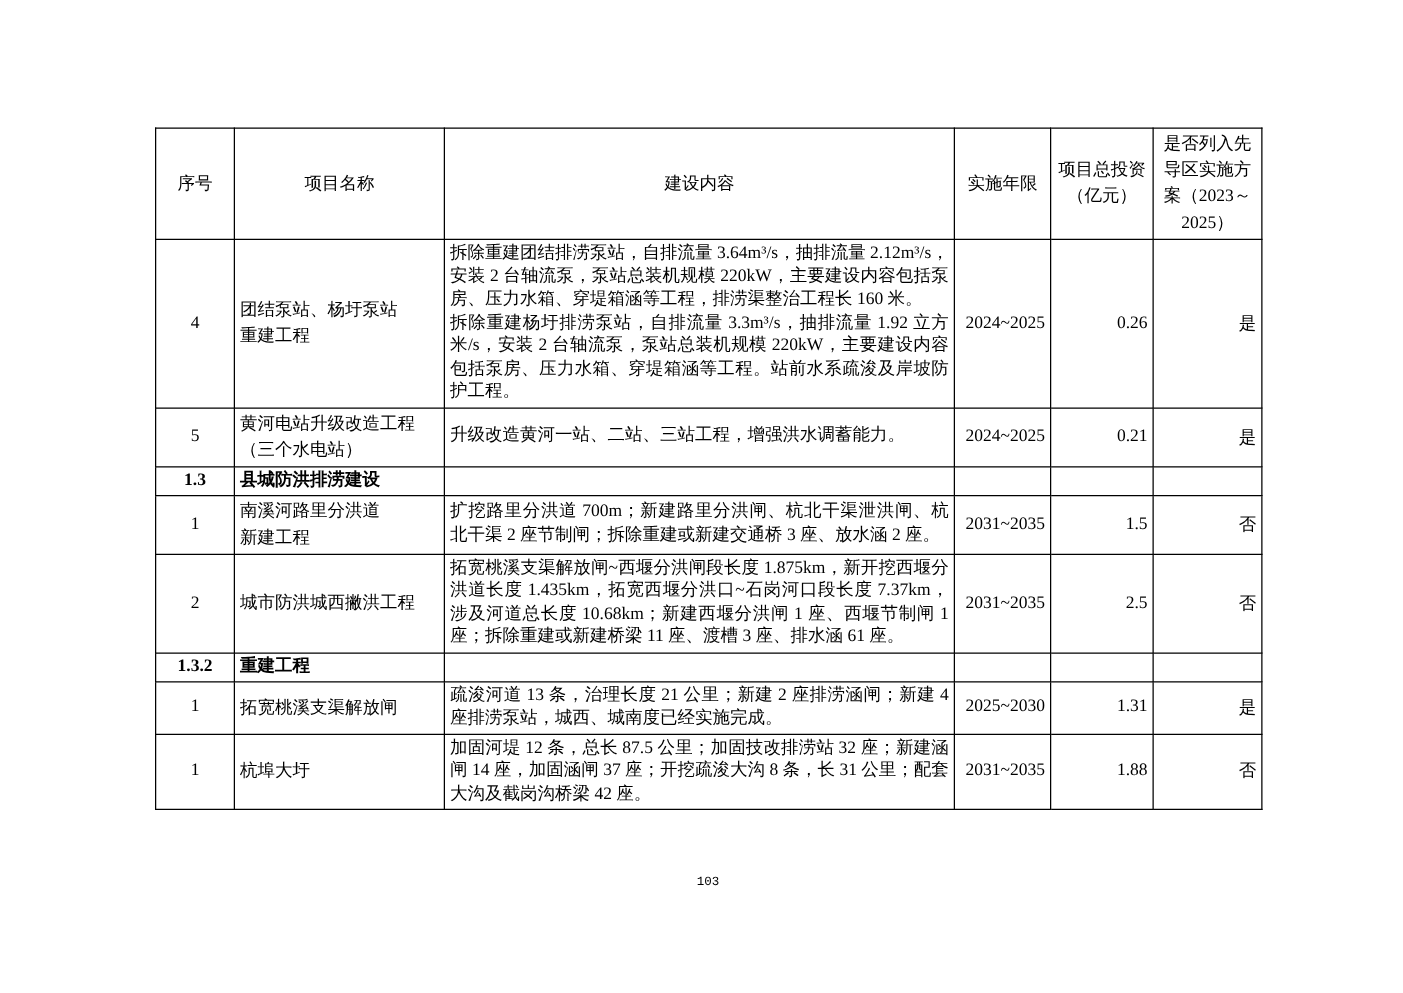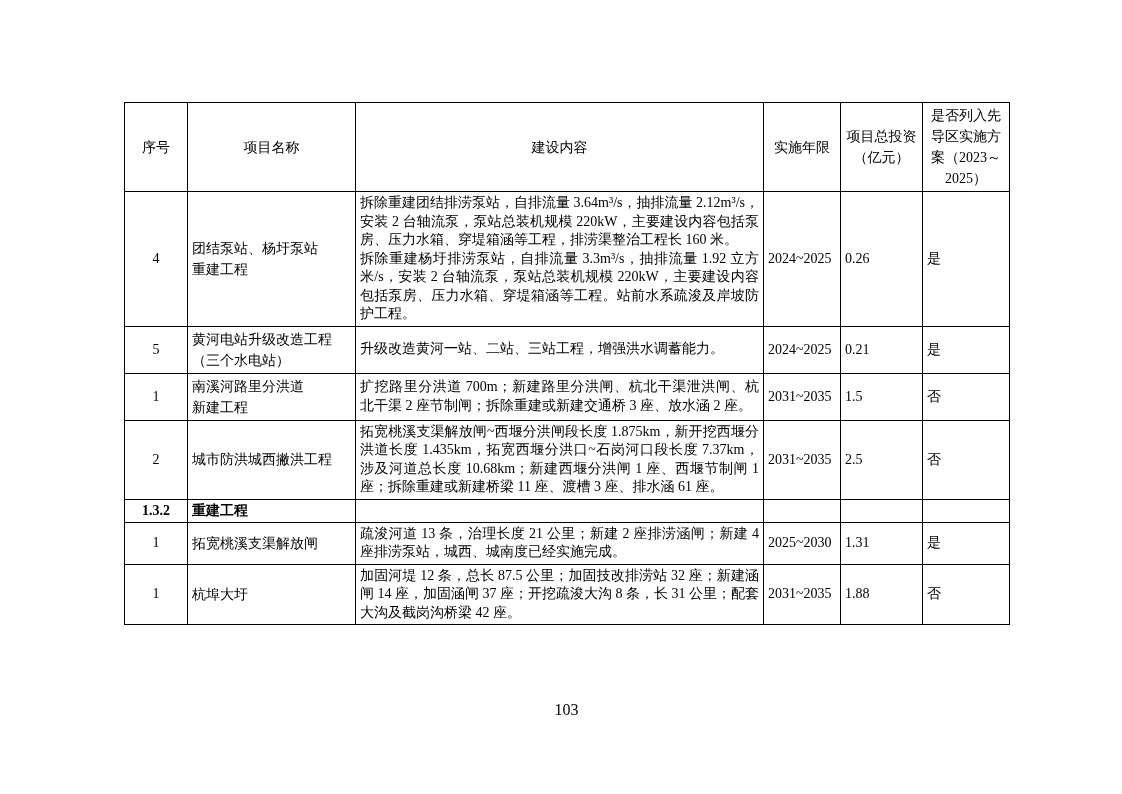--- a/index.html
+++ b/index.html
@@ -49,38 +49,39 @@
     line-height: 21px;
     padding: 2px 5px;
   }
   td.c-content {
     text-align: justify;
     line-height: 18.5px;
     padding: 1px 7px;
   }
   td.c-content p { margin: 0; }
   td.c-period, td.c-invest, td.c-pilot {
-    text-align: left;
+    text-align: right;
   }
   tr.section td {
     font-weight: bold;
     line-height: 20px;
     padding-top: 1px;
     padding-bottom: 1px;
   }
   tr.section td.c-name {
     white-space: normal;
   }
   .page-number {
     position: absolute;
     left: 124px;
     top: 701px;
     width: 885px;
     text-align: center;
-    font-size: 16px;
+    font-size: 10px;
+    font-family: Liberation Mono, monospace;
   }
 </style>
 </head>
 <body>
 
 <div class="page">
 
   <table class="project-table">
     <colgroup>
       <col style="width:63px">
@@ -116,20 +117,28 @@
         <tr>
           <td class="c-no">5</td>
           <td class="c-name">黄河电站升级改造工程
 （三个水电站）</td>
           <td class="c-content">
             <p>升级改造黄河一站、二站、三站工程，增强洪水调蓄能力。</p>
           </td>
           <td class="c-period">2024~2025</td>
           <td class="c-invest">0.21</td>
           <td class="c-pilot">是</td>
+        </tr>
+        <tr class="section">
+          <td class="c-no">1.3</td>
+          <td class="c-name">县城防洪排涝建设</td>
+          <td class="c-content"></td>
+          <td class="c-period"></td>
+          <td class="c-invest"></td>
+          <td class="c-pilot"></td>
         </tr>
         <tr>
           <td class="c-no">1</td>
           <td class="c-name">南溪河路里分洪道
 新建工程</td>
           <td class="c-content">
             <p>扩挖路里分洪道 700m；新建路里分洪闸、杭北干渠泄洪闸、杭北干渠 2 座节制闸；拆除重建或新建交通桥 3 座、放水涵 2 座。</p>
           </td>
           <td class="c-period">2031~2035</td>
           <td class="c-invest">1.5</td>

